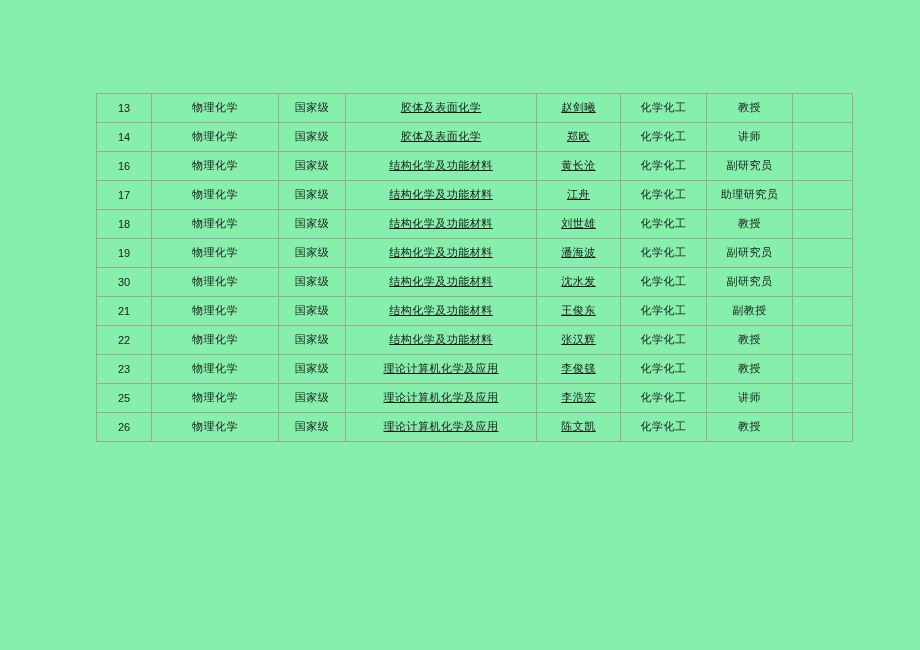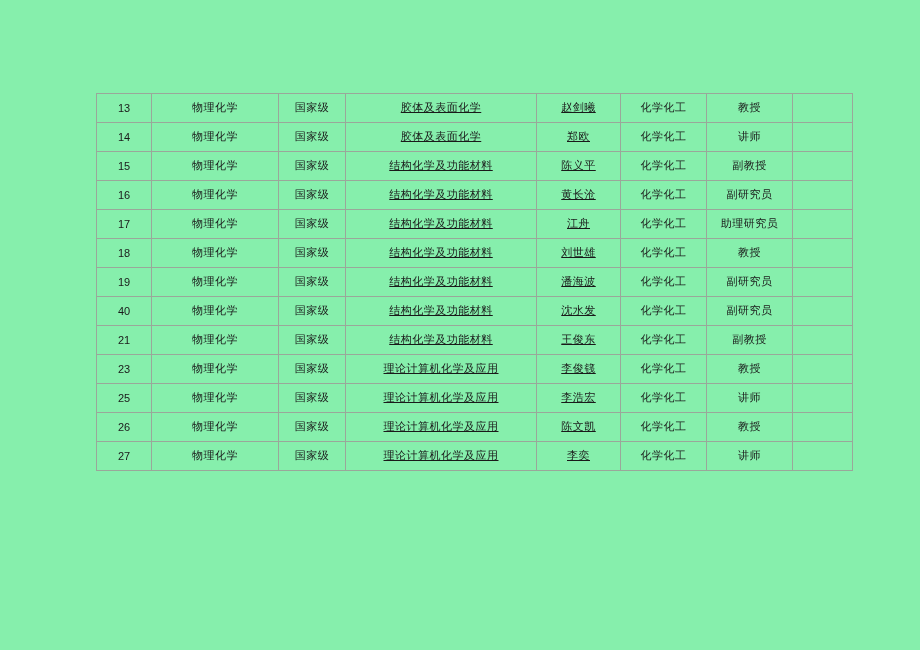--- a/index.html
+++ b/index.html
@@ -72,30 +72,20 @@
           <td class="c-seq">14</td>
           <td class="c-major cjk">物理化学</td>
           <td class="c-level cjk">国家级</td>
           <td class="c-dir cjk">胶体及表面化学</td>
           <td class="c-name cjk">郑欧</td>
           <td class="c-coll cjk">化学化工</td>
           <td class="c-title cjk">讲师</td>
           <td class="c-note cjk"></td>
         </tr>
         <tr>
-          <td class="c-seq">15</td>
-          <td class="c-major cjk">物理化学</td>
-          <td class="c-level cjk">国家级</td>
-          <td class="c-dir cjk">结构化学及功能材料</td>
-          <td class="c-name cjk">陈义平</td>
-          <td class="c-coll cjk">化学化工</td>
-          <td class="c-title cjk">副教授</td>
-          <td class="c-note cjk"></td>
-        </tr>
-        <tr>
           <td class="c-seq">16</td>
           <td class="c-major cjk">物理化学</td>
           <td class="c-level cjk">国家级</td>
           <td class="c-dir cjk">结构化学及功能材料</td>
           <td class="c-name cjk">黄长沧</td>
           <td class="c-coll cjk">化学化工</td>
           <td class="c-title cjk">副研究员</td>
           <td class="c-note cjk"></td>
         </tr>
         <tr>
@@ -122,37 +112,47 @@
           <td class="c-seq">19</td>
           <td class="c-major cjk">物理化学</td>
           <td class="c-level cjk">国家级</td>
           <td class="c-dir cjk">结构化学及功能材料</td>
           <td class="c-name cjk">潘海波</td>
           <td class="c-coll cjk">化学化工</td>
           <td class="c-title cjk">副研究员</td>
           <td class="c-note cjk"></td>
         </tr>
         <tr>
-          <td class="c-seq">40</td>
+          <td class="c-seq">30</td>
           <td class="c-major cjk">物理化学</td>
           <td class="c-level cjk">国家级</td>
           <td class="c-dir cjk">结构化学及功能材料</td>
           <td class="c-name cjk">沈水发</td>
           <td class="c-coll cjk">化学化工</td>
           <td class="c-title cjk">副研究员</td>
           <td class="c-note cjk"></td>
         </tr>
         <tr>
           <td class="c-seq">21</td>
           <td class="c-major cjk">物理化学</td>
           <td class="c-level cjk">国家级</td>
           <td class="c-dir cjk">结构化学及功能材料</td>
           <td class="c-name cjk">王俊东</td>
           <td class="c-coll cjk">化学化工</td>
           <td class="c-title cjk">副教授</td>
+          <td class="c-note cjk"></td>
+        </tr>
+        <tr>
+          <td class="c-seq">22</td>
+          <td class="c-major cjk">物理化学</td>
+          <td class="c-level cjk">国家级</td>
+          <td class="c-dir cjk">结构化学及功能材料</td>
+          <td class="c-name cjk">张汉辉</td>
+          <td class="c-coll cjk">化学化工</td>
+          <td class="c-title cjk">教授</td>
           <td class="c-note cjk"></td>
         </tr>
         <tr>
           <td class="c-seq">23</td>
           <td class="c-major cjk">物理化学</td>
           <td class="c-level cjk">国家级</td>
           <td class="c-dir cjk">理论计算机化学及应用</td>
           <td class="c-name cjk">李俊篯</td>
           <td class="c-coll cjk">化学化工</td>
           <td class="c-title cjk">教授</td>
@@ -171,25 +171,15 @@
         <tr>
           <td class="c-seq">26</td>
           <td class="c-major cjk">物理化学</td>
           <td class="c-level cjk">国家级</td>
           <td class="c-dir cjk">理论计算机化学及应用</td>
           <td class="c-name cjk">陈文凯</td>
           <td class="c-coll cjk">化学化工</td>
           <td class="c-title cjk">教授</td>
           <td class="c-note cjk"></td>
         </tr>
-        <tr>
-          <td class="c-seq">27</td>
-          <td class="c-major cjk">物理化学</td>
-          <td class="c-level cjk">国家级</td>
-          <td class="c-dir cjk">理论计算机化学及应用</td>
-          <td class="c-name cjk">李奕</td>
-          <td class="c-coll cjk">化学化工</td>
-          <td class="c-title cjk">讲师</td>
-          <td class="c-note cjk"></td>
-        </tr>
       </tbody>
   </table>
 </div>
 
 </body></html>

